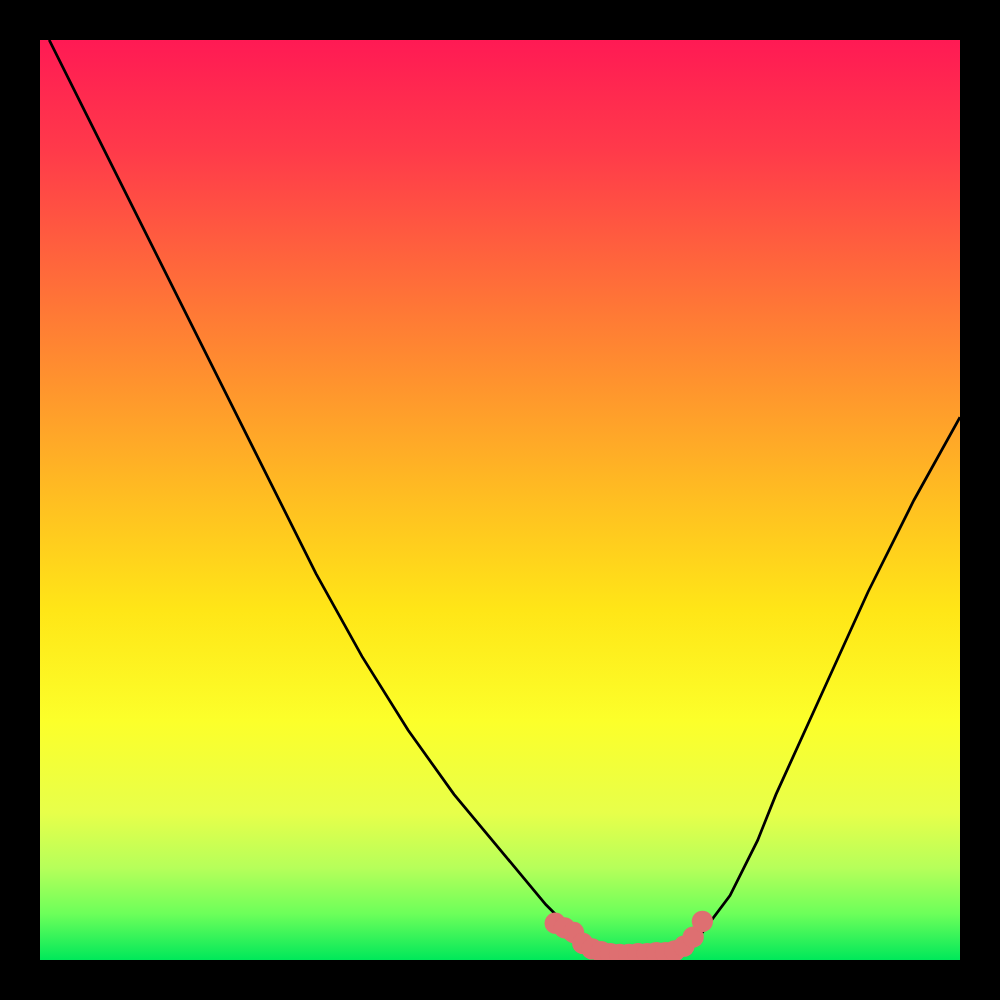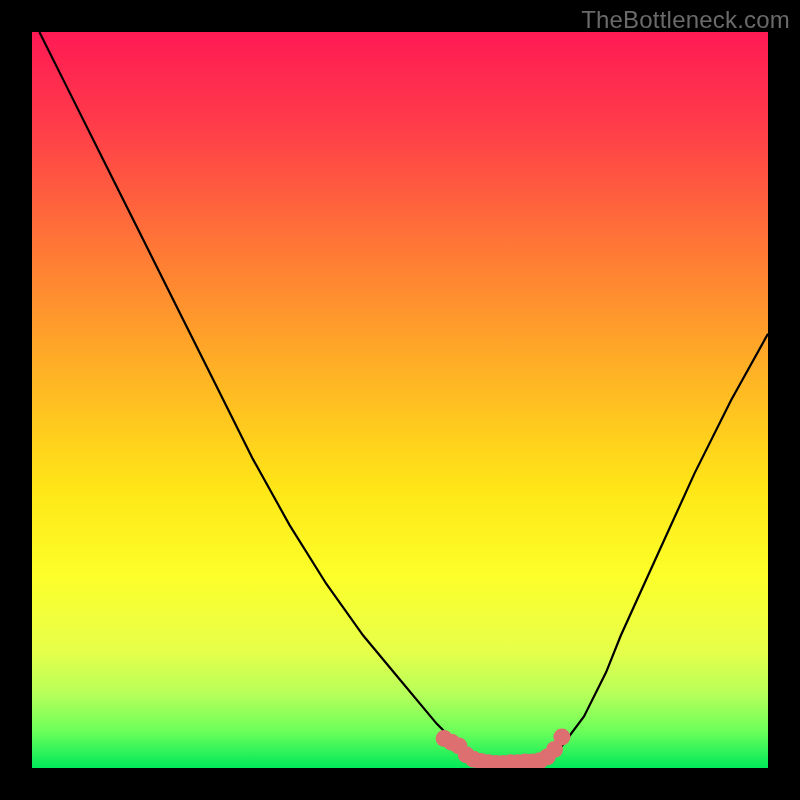--- a/index.html
+++ b/index.html
@@ -34,21 +34,20 @@
     font-size: 24px;
     font-weight: 500;
     letter-spacing: 0.2px;
   }
   svg { display: block; }
 </style>
 </head>
 <body>
 
 <div class="frame">
-  <div class="watermark">TheBottleneck.com</div>
 
   <div class="plot-area">
     <svg id="chart-svg" width="736" height="736" viewBox="0 0 736 736" preserveAspectRatio="none">
       <defs>
         <linearGradient id="bg-grad" x1="0" y1="0" x2="0" y2="1">
             <stop offset="0.0%" stop-color="#ff1a54"></stop>
             <stop offset="12.0%" stop-color="#ff3a4a"></stop>
             <stop offset="30.0%" stop-color="#ff7a35"></stop>
             <stop offset="48.0%" stop-color="#ffb823"></stop>
             <stop offset="62.0%" stop-color="#ffe617"></stop>

